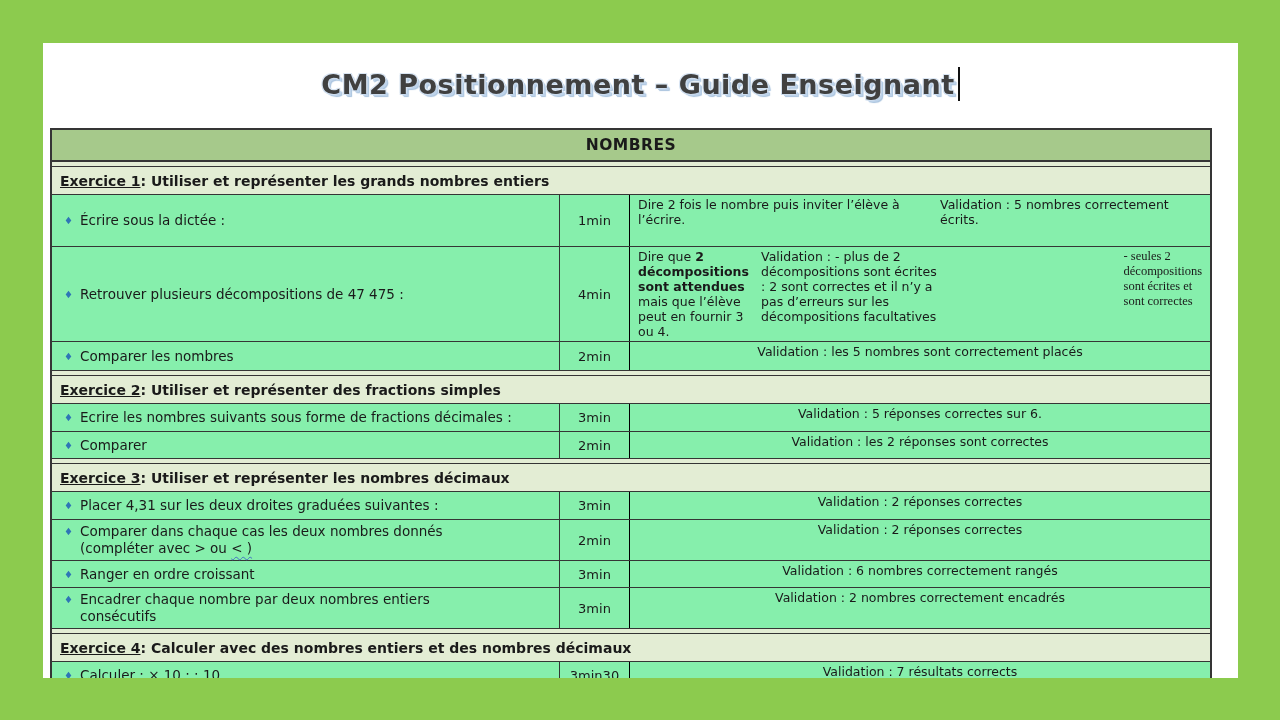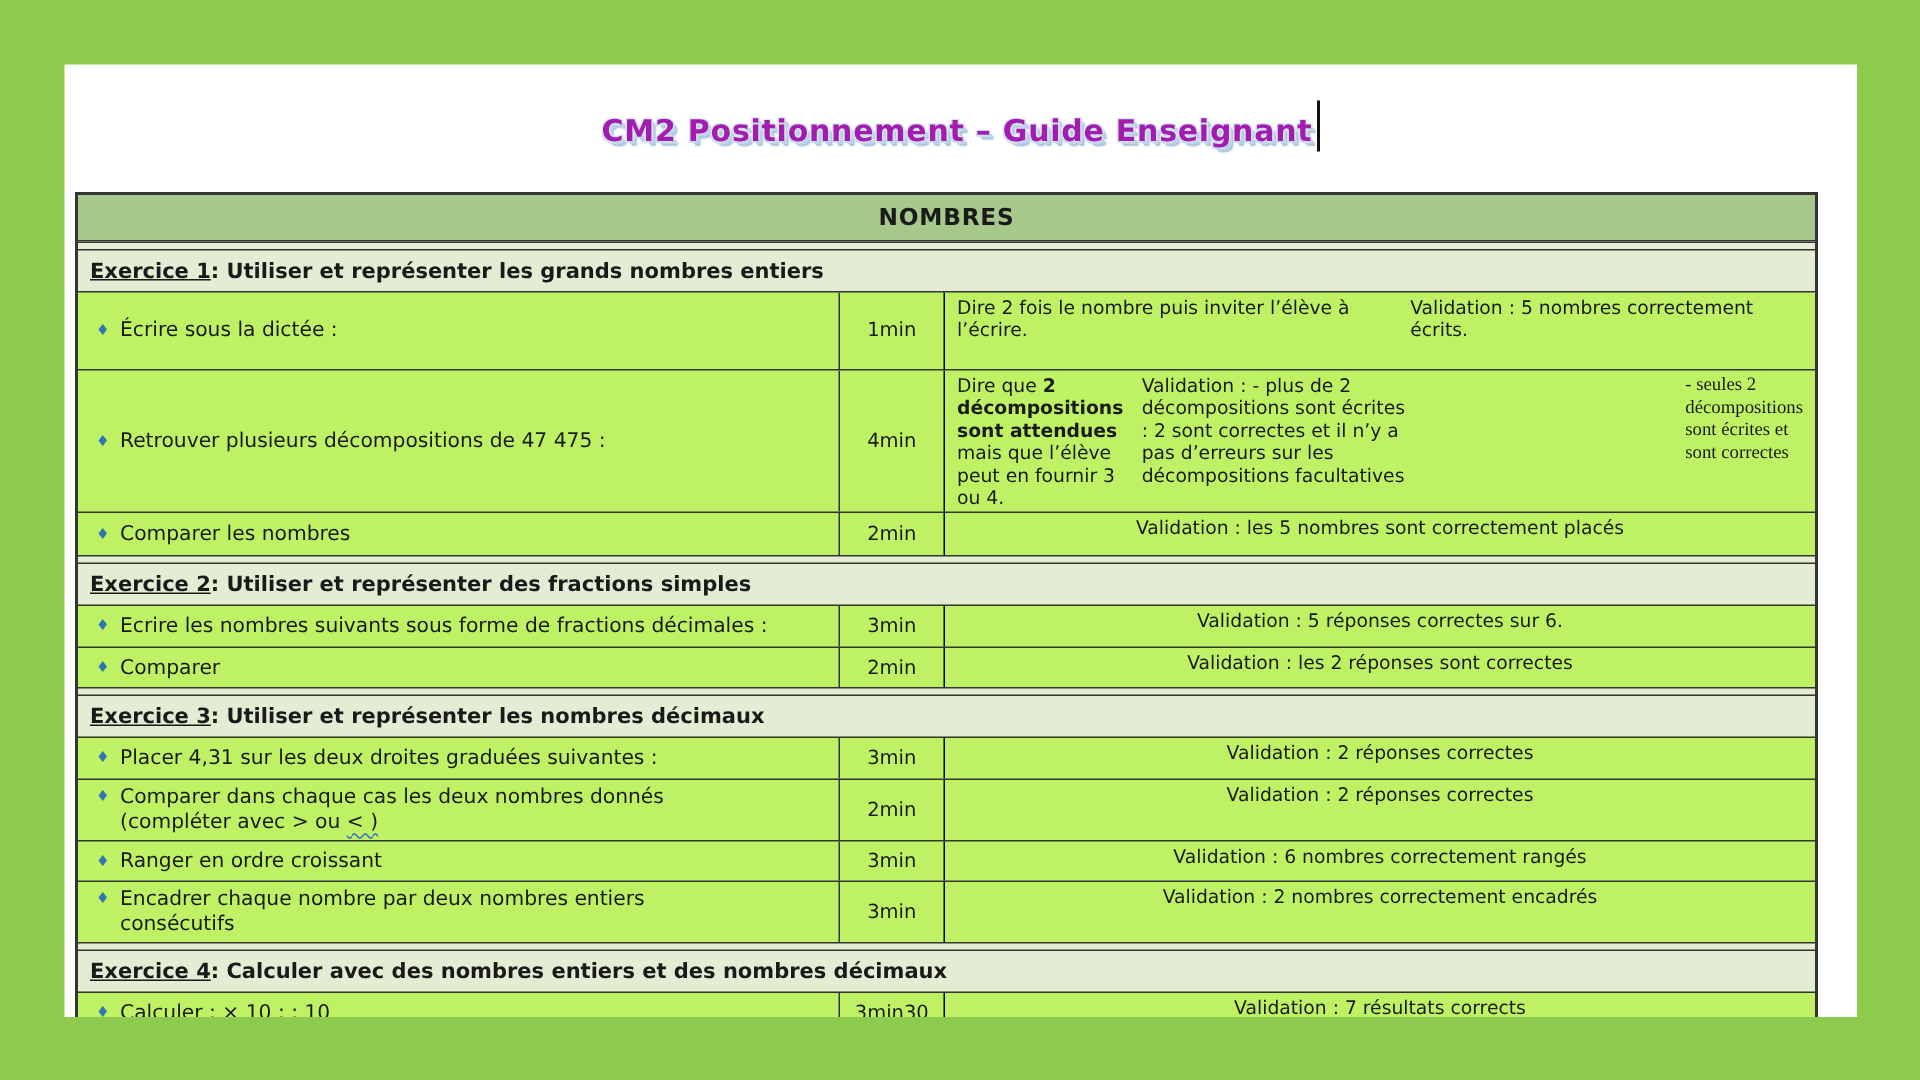--- a/index.html
+++ b/index.html
@@ -8,27 +8,27 @@
     background:#8ccb4e; overflow:hidden;
     font-family:"DejaVu Sans","Liberation Sans",sans-serif;
     color:#1a1a1a;
   }
   .page {
     position:absolute; left:43px; top:43px; width:1195px; height:635px;
     background:#ffffff; overflow:hidden;
   }
   .title-wrap { height:85px; text-align:center; padding-top:24px; }
   .doc-title {
-    font-size:20px; font-weight:bold; letter-spacing:0.5px; color:#a21caf;
+    font-size:27px; font-weight:bold; letter-spacing:0.5px; color:#404040;
     text-shadow:-1px -1px 0 #d9e5f3, 1px -1px 0 #d9e5f3, -1px 1px 0 #cfdeef,
                  2px 2px 0 #bed3ea, 3px 3px 1px #a9c3de;
   }
   .caret { display:inline-block; width:2px; height:34px; background:#111; vertical-align:-7px; margin-left:3px; }
 
-  .doc-table { margin-left:7px; width:1162px; border:2px solid #353535; background:#bef264; }
+  .doc-table { margin-left:7px; width:1162px; border:2px solid #353535; background:#86efac; }
   .row { display:flex; border-top:1px solid #353535; }
   .row:first-child { border-top:none; }
 
   .header-row {
     background:#a6c98b; justify-content:center; align-items:center;
     font-weight:bold; font-size:15.5px; min-height:31px; letter-spacing:0.5px;
     border-bottom:1px solid #353535;
   }
   .section-spacer { height:5px; background:#e3edd4; }
   .section-head {

